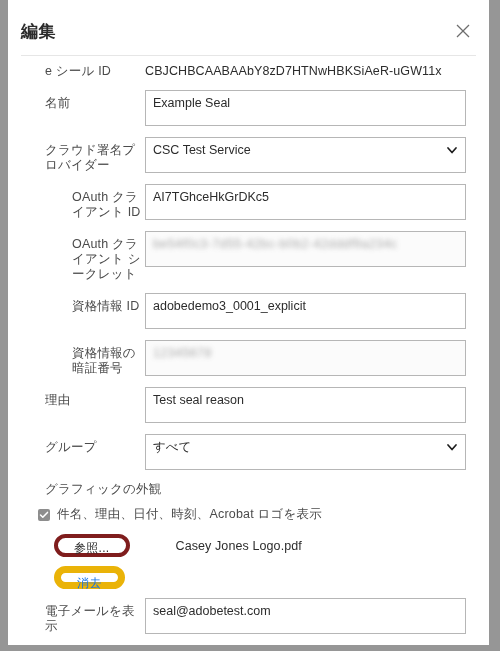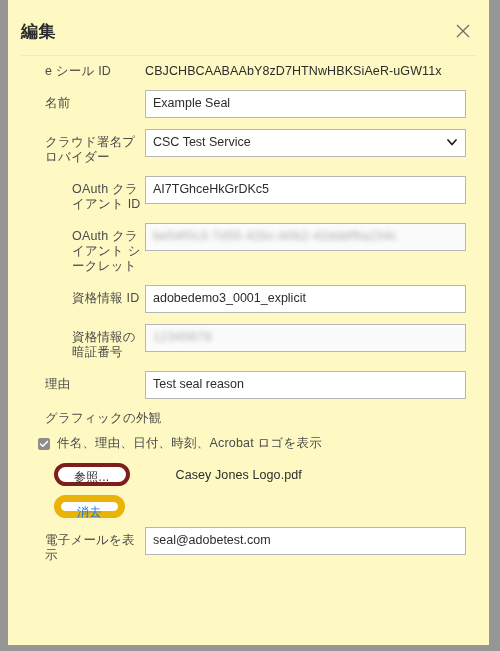--- a/index.html
+++ b/index.html
@@ -13,21 +13,21 @@
     font-family: "Liberation Sans", "DejaVu Sans", sans-serif;
     overflow: hidden;
   }
 
   .dialog {
     position: absolute;
     left: 8px;
     top: 0px;
     width: 481px;
     height: 645px;
-    background: #fef9c3;
+    background: #ffffff;
     box-sizing: border-box;
     overflow: hidden;
   }
 
   
   .dialog-header {
     position: relative;
     height: 58px;
   }
   .dialog-title {
@@ -97,21 +97,21 @@
     color: #2c2c2c;
     padding-top: 6px;
     white-space: nowrap;
     overflow: hidden;
     letter-spacing: 0.1px;
   }
 
   .input {
     box-sizing: border-box;
     width: 100%;
-    height: 28px;
+    height: 36px;
     border: 1px solid #b6b6b6;
     background: #ffffff;
     font-size: 12.5px;
     color: #2c2c2c;
     padding: 0 7px;
     line-height: 24px;
     font-family: "Liberation Sans", "DejaVu Sans", sans-serif;
     border-radius: 0;
     outline: none;
     display: block;
@@ -304,20 +304,33 @@
       </div>
     </div>
 
     <div class="row">
       <div class="label">理由</div>
       <div class="field">
         <div class="input">Test seal reason</div>
       </div>
     </div>
 
+    <div class="row">
+      <div class="label">グループ</div>
+      <div class="field">
+        <div class="select-wrap">
+          <div class="input">すべて</div>
+          <span class="chevron">
+            <svg width="12" height="12" viewBox="0 0 12 12" fill="none" stroke="currentColor" stroke-width="1.7" stroke-linecap="round" stroke-linejoin="round">
+              <polyline points="2,4 6,8.5 10,4"></polyline>
+            </svg>
+          </span>
+        </div>
+      </div>
+    </div>
 
     <div class="section-heading">グラフィックの外観</div>
 
     <div class="checkbox-row">
       <span class="checkbox">
         <svg width="10" height="10" viewBox="0 0 10 10" fill="none" stroke="#ffffff" stroke-width="1.5" stroke-linecap="round" stroke-linejoin="round">
           <polyline points="1.5,5 3.8,7.3 8.5,2.4"></polyline>
         </svg>
       </span>
       <span class="checkbox-label">件名、理由、日付、時刻、Acrobat ロゴを表示</span>

